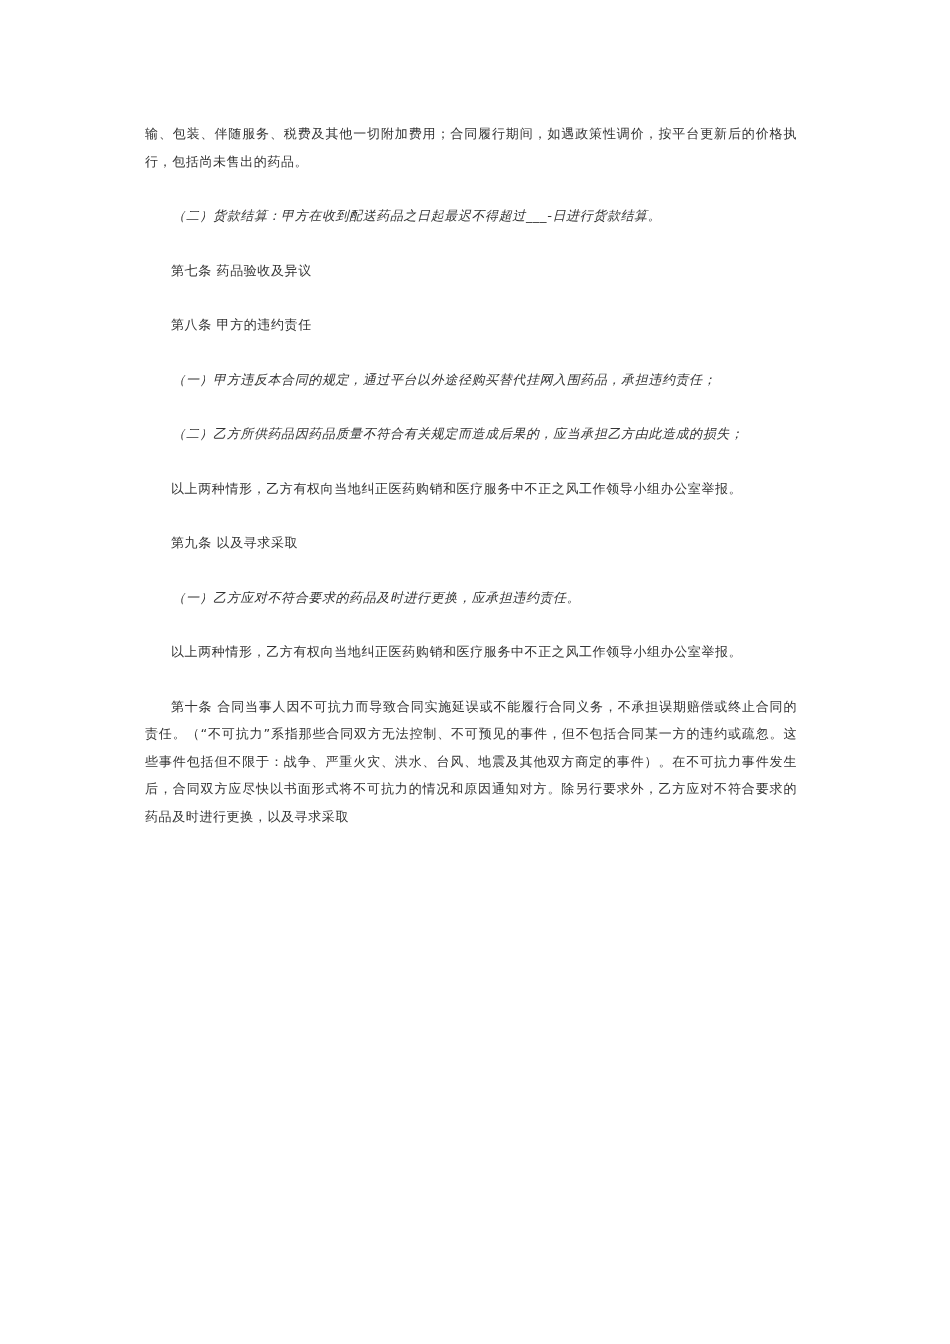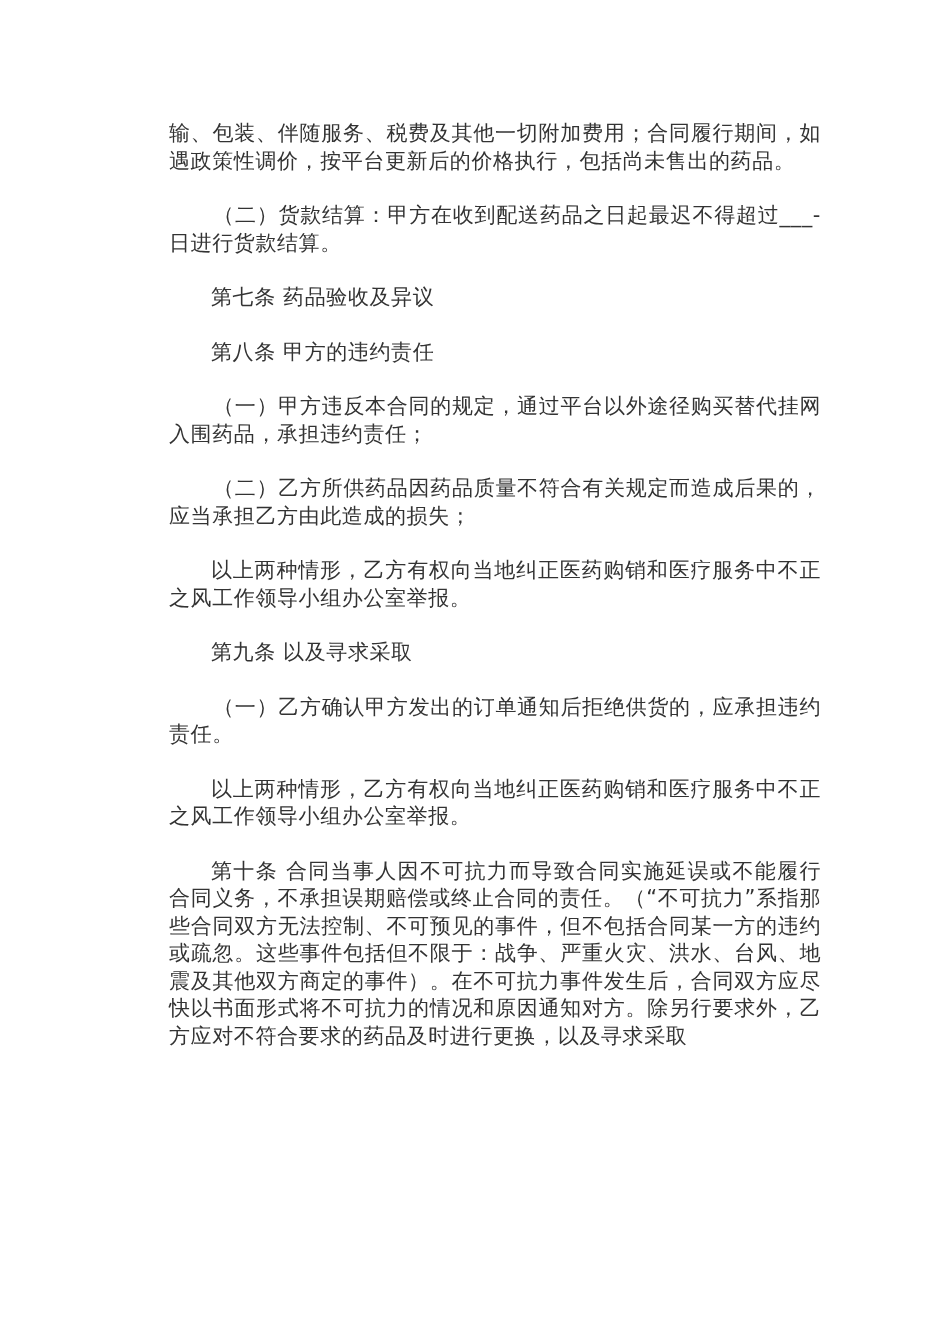--- a/index.html
+++ b/index.html
@@ -12,47 +12,47 @@
     height: 1344px;
     overflow: hidden;
     position: relative;
   }
   .page {
     position: absolute;
     left: 145px;
     top: 120px;
     width: 652px;
     font-family: "DejaVu Sans", "Liberation Sans", sans-serif;
-    font-size: 21px;
+    font-size: 13px;
     line-height: 27.5px;
     color: #333333;
     letter-spacing: 0.6px;
-    margin-left: 24px;
   }
   .para {
     margin: 0 0 27px 0;
     text-align: justify;
     text-justify: inter-character;
     word-break: break-all;
   }
   .indent {
     text-indent: 2em;
   }
   .indent-sub {
     text-indent: 2.1em;
+    font-style: italic;
   }
 </style>
 </head>
 <body>
 
 <div class="page">
   <p class="para">输、包装、伴随服务、税费及其他一切附加费用；合同履行期间，如遇政策性调价，按平台更新后的价格执行，包括尚未售出的药品。</p>
   <p class="para indent-sub">（二）货款结算：甲方在收到配送药品之日起最迟不得超过___-日进行货款结算。</p>
   <p class="para indent">第七条 药品验收及异议</p>
   <p class="para indent">第八条 甲方的违约责任</p>
   <p class="para indent-sub">（一）甲方违反本合同的规定，通过平台以外途径购买替代挂网入围药品，承担违约责任；</p>
   <p class="para indent-sub">（二）乙方所供药品因药品质量不符合有关规定而造成后果的，应当承担乙方由此造成的损失；</p>
   <p class="para indent">以上两种情形，乙方有权向当地纠正医药购销和医疗服务中不正之风工作领导小组办公室举报。</p>
   <p class="para indent">第九条 以及寻求采取</p>
-  <p class="para indent-sub">（一）乙方确认甲方发出的订单通知后拒绝供货的，应承担违约责任。</p>
+  <p class="para indent-sub">（一）乙方应对不符合要求的药品及时进行更换，应承担违约责任。</p>
   <p class="para indent">以上两种情形，乙方有权向当地纠正医药购销和医疗服务中不正之风工作领导小组办公室举报。</p>
   <p class="para indent">第十条 合同当事人因不可抗力而导致合同实施延误或不能履行合同义务，不承担误期赔偿或终止合同的责任。（“不可抗力”系指那些合同双方无法控制、不可预见的事件，但不包括合同某一方的违约或疏忽。这些事件包括但不限于：战争、严重火灾、洪水、台风、地震及其他双方商定的事件）。在不可抗力事件发生后，合同双方应尽快以书面形式将不可抗力的情况和原因通知对方。除另行要求外，乙方应对不符合要求的药品及时进行更换，以及寻求采取</p>
 </div>
 
 </body></html>

